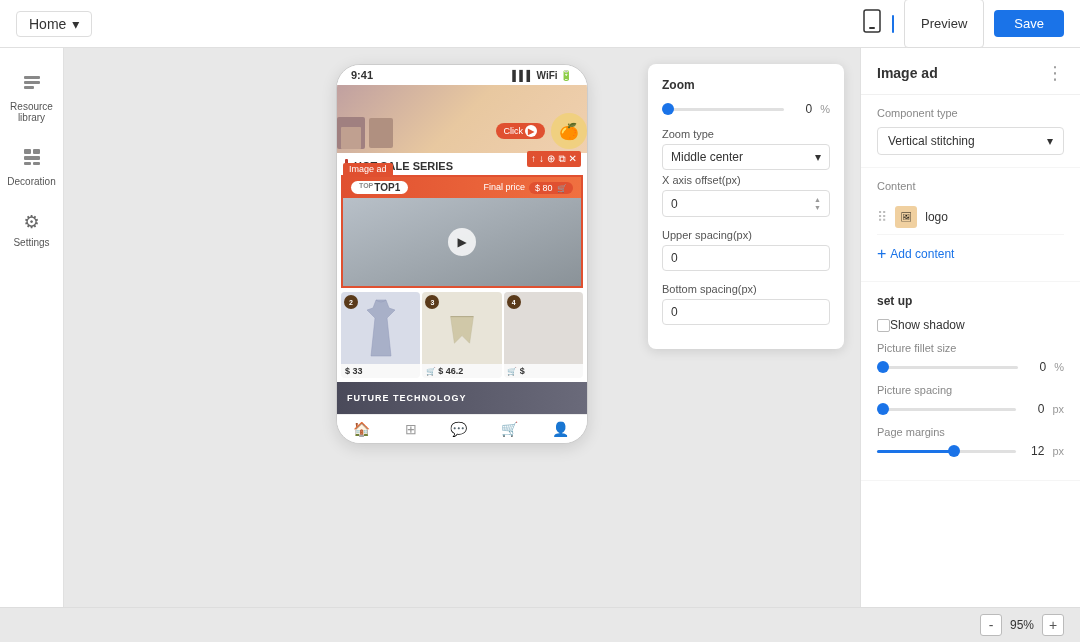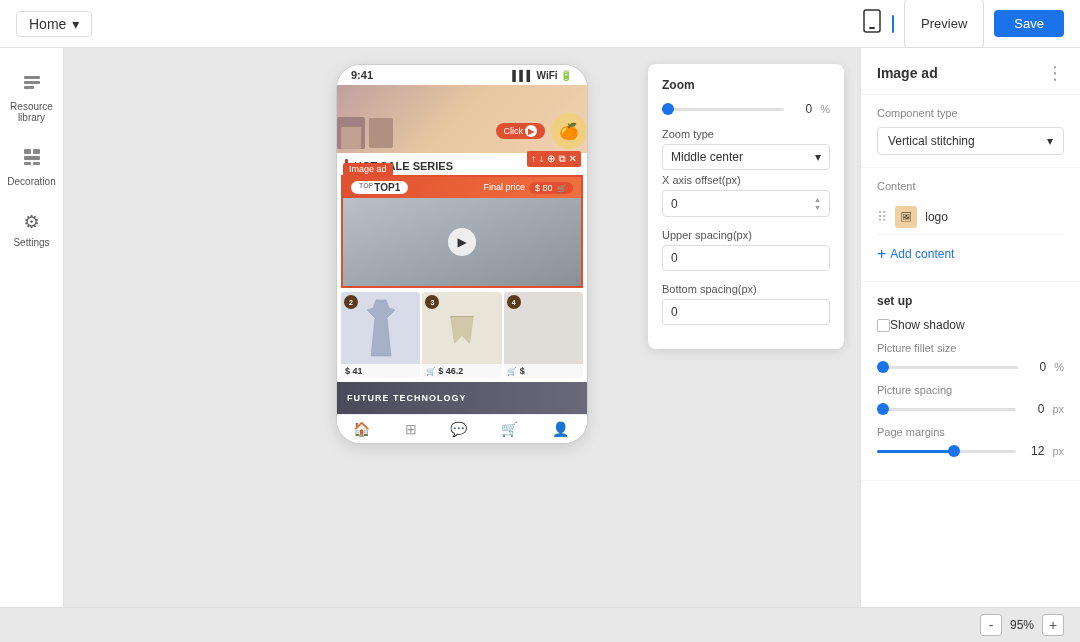--- a/index.html
+++ b/index.html
@@ -415,21 +415,21 @@
       <div class="product-grid">
         <div class="product-card">
           <div class="product-img product-img-dress">
             <div class="product-badge">2</div>
             <svg class="dress-svg" viewBox="0 0 40 60">
               <path d="M15 2 L12 10 L6 12 L14 20 L10 58 L30 58 L26 20 L34 12 L28 10 L25 2 Z" fill="#a8b0c8" stroke="#9098b8" stroke-width="0.5"></path>
               <path d="M15 2 Q20 6 25 2" fill="none" stroke="#9098b8" stroke-width="0.5"></path>
             </svg>
           </div>
           <div class="product-price">
-            <span>$ 41</span>
+            <span>$ 33</span>
           </div>
         </div>
         <div class="product-card">
           <div class="product-img product-img-shorts">
             <div class="product-badge">3</div>
             <svg viewBox="0 0 40 40" width="38" height="38">
               <path d="M8 8 L12 36 L20 28 L28 36 L32 8 Z" fill="#d0c8a8" stroke="#c0b898" stroke-width="0.5"></path>
               <line x1="8" y1="8" x2="32" y2="8" stroke="#b0a888" stroke-width="1"></line>
             </svg>
           </div>

